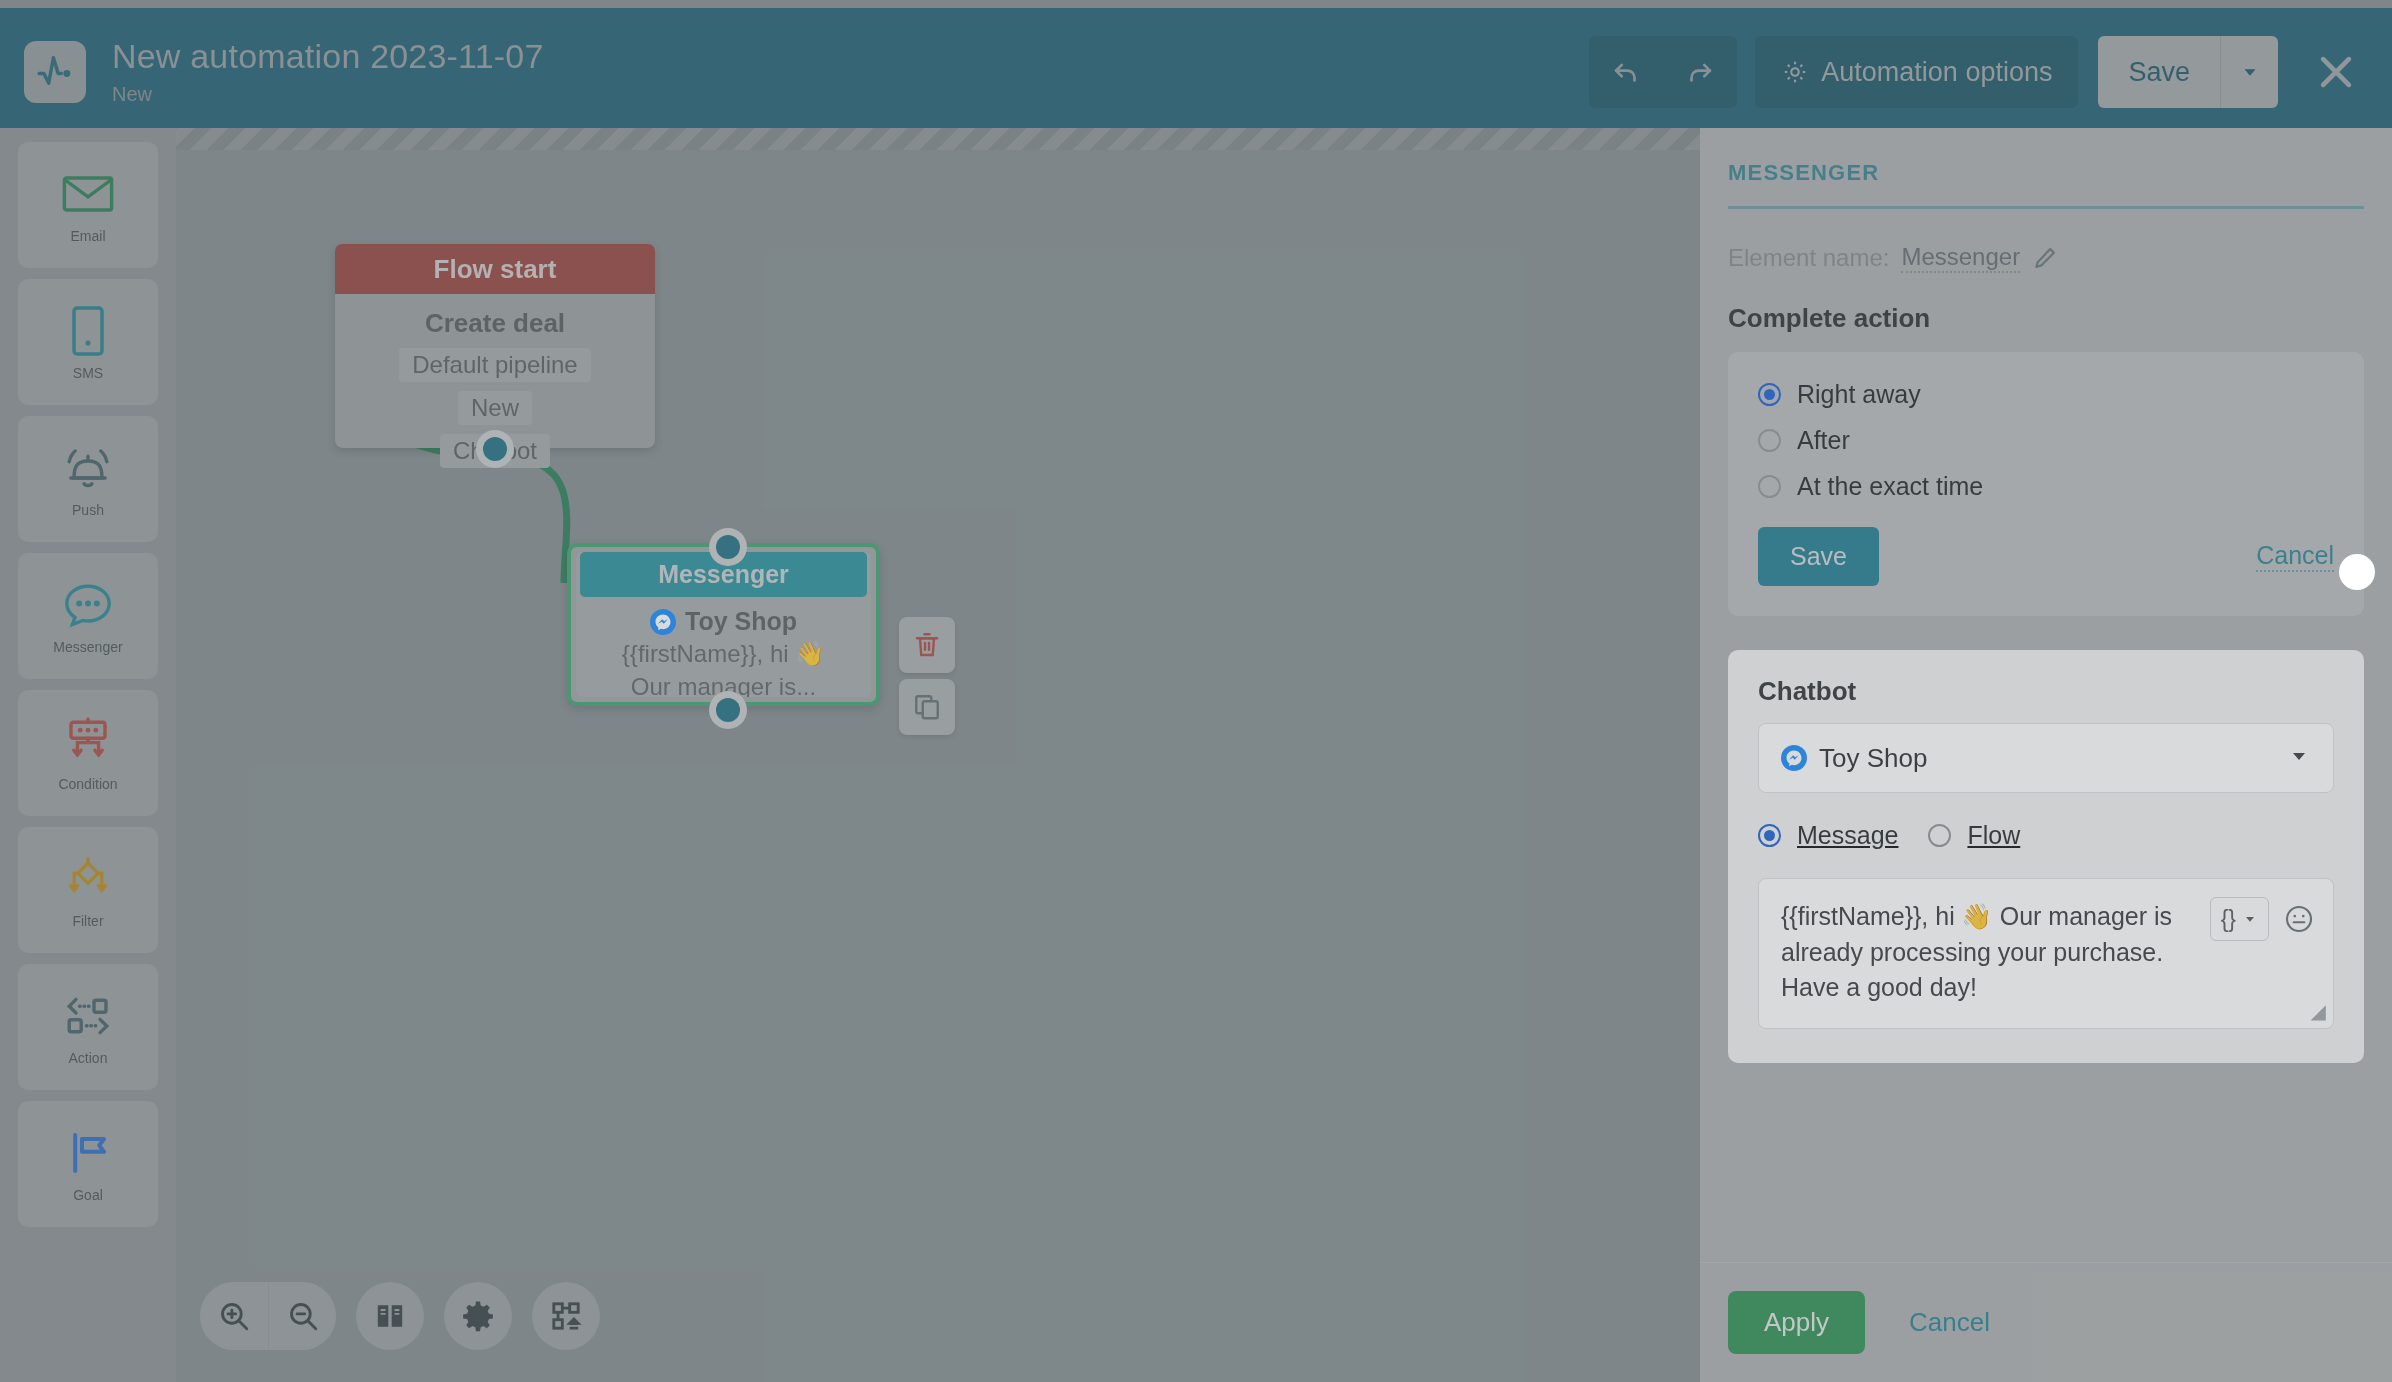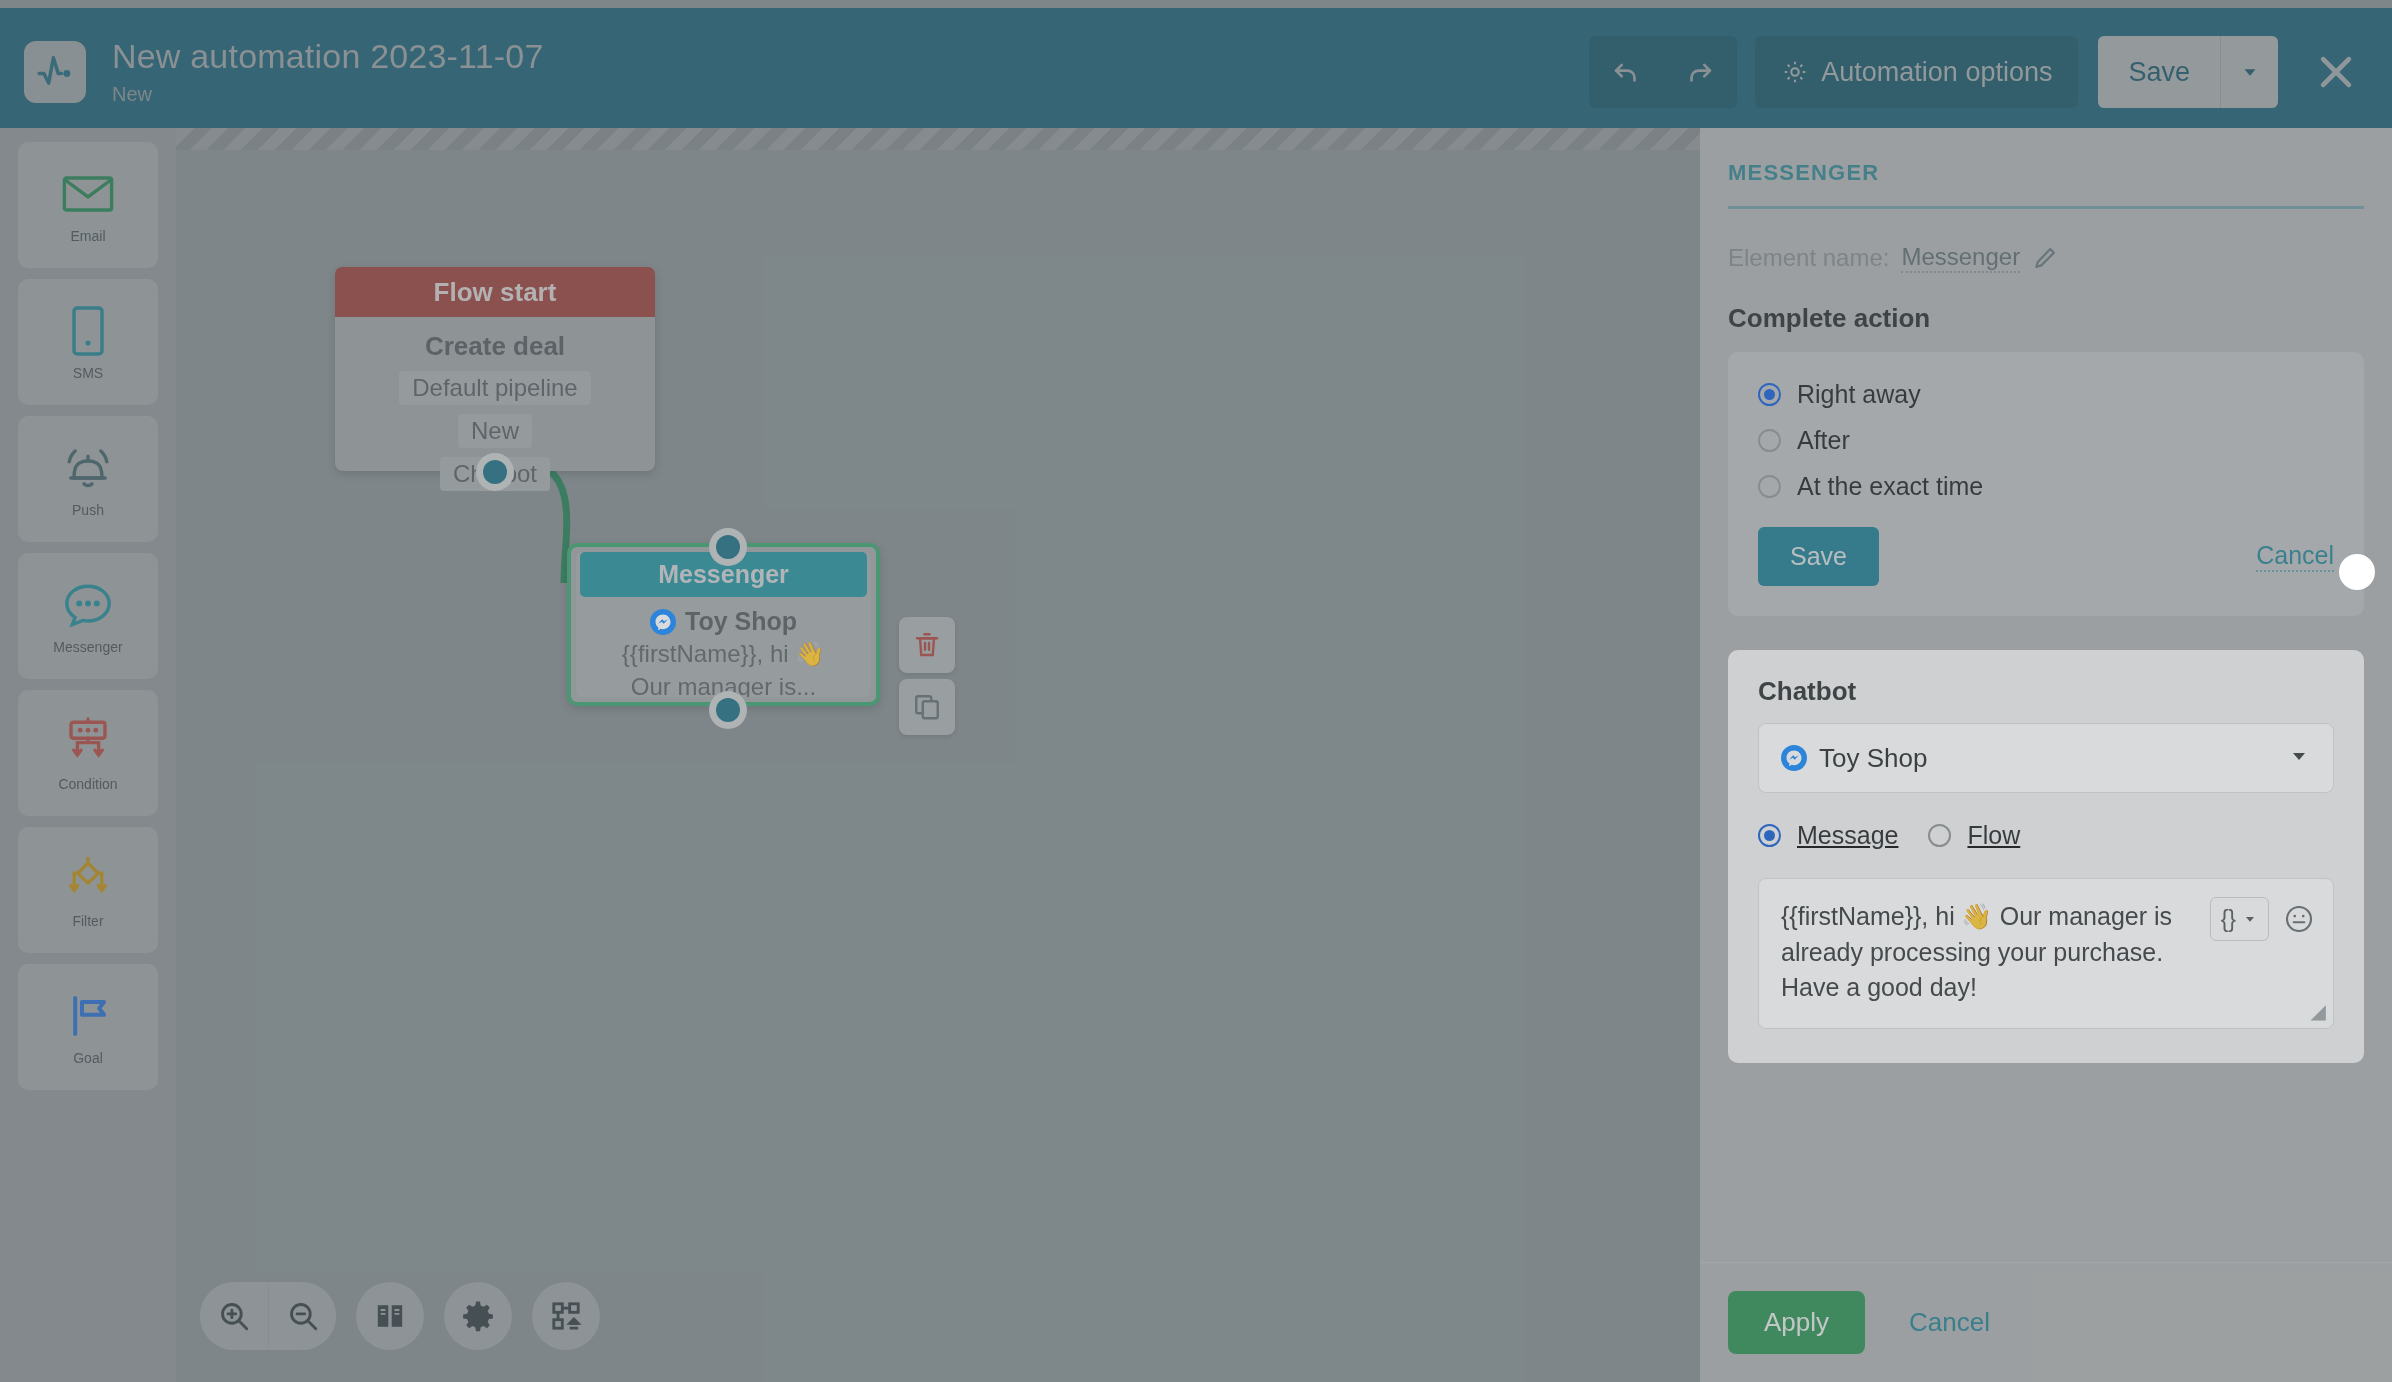--- a/index.html
+++ b/index.html
@@ -87,21 +87,21 @@
     position: absolute; left: 0; top: 0; right: 0; height: 22px;
     background: repeating-linear-gradient(-45deg,
       #8a9094 0 12px, #787f83 12px 24px);
     opacity: .85;
   }
 
   .node { position: absolute; border-radius: 8px; }
 
   
   .node-start {
-    left: 159px; top: 139px; width: 320px; height: 204px;
+    left: 159px; top: 116px; width: 320px; height: 204px;
     background: #949a9d; box-shadow: 0 3px 8px rgba(0,0,0,.18);
   }
   .node-start-head {
     height: 50px; background: #8e3b36; border-radius: 7px 7px 0 0;
     display: flex; align-items: center; justify-content: center;
     color: #c9c4c4; font-size: 26px; font-weight: bold;
   }
   .node-start-body {
     display: flex; flex-direction: column; align-items: center; gap: 9px; padding-top: 14px;
   }
@@ -404,20 +404,33 @@
         <svg width="54" height="50" viewBox="0 0 27 25" fill="none" stroke="#b0870f" stroke-width="1.7" stroke-linecap="round">
           <path d="M13.5 2.2v2"></path>
           <path d="M13.5 4.6L18.6 9.6 13.5 14.6 8.4 9.6z"></path>
           <path d="M8.4 9.6H6.6v7.6M18.6 9.6h1.8v7.6"></path>
           <path d="M4.8 15.8l1.8 2.4 1.8-2.4M18.6 15.8l1.8 2.4 1.8-2.4" fill="#b0870f"></path>
         </svg>
       </span>
       <span class="side-label">Filter</span>
     </div>
 
+    <div class="side-item">
+      <span class="side-icon">
+        <svg width="56" height="46" viewBox="0 0 28 23" fill="none" stroke="#3b5a62" stroke-width="1.7" stroke-linecap="round">
+          <path d="M8 3.2L4.6 6.6 8 10"></path>
+          <path d="M9.8 6.6h.3M12 6.6h.3M14.2 6.6h.3"></path>
+          <rect x="17" y="3.6" width="6" height="6" rx="1"></rect>
+          <rect x="4.6" y="13.4" width="6" height="6" rx="1"></rect>
+          <path d="M13.2 16.4h.3M15.4 16.4h.3M17.6 16.4h.3"></path>
+          <path d="M20 13.2l3.4 3.3L20 19.8"></path>
+        </svg>
+      </span>
+      <span class="side-label">Action</span>
+    </div>
 
     <div class="side-item">
       <span class="side-icon">
         <svg width="52" height="48" viewBox="0 0 26 24" fill="none" stroke="#2166c4" stroke-width="2" stroke-linecap="round" stroke-linejoin="round">
           <path d="M6.6 3v18"></path>
           <path d="M10 5h11l-2.4 3.2L21 11.4H10z"></path>
         </svg>
       </span>
       <span class="side-label">Goal</span>
     </div>

